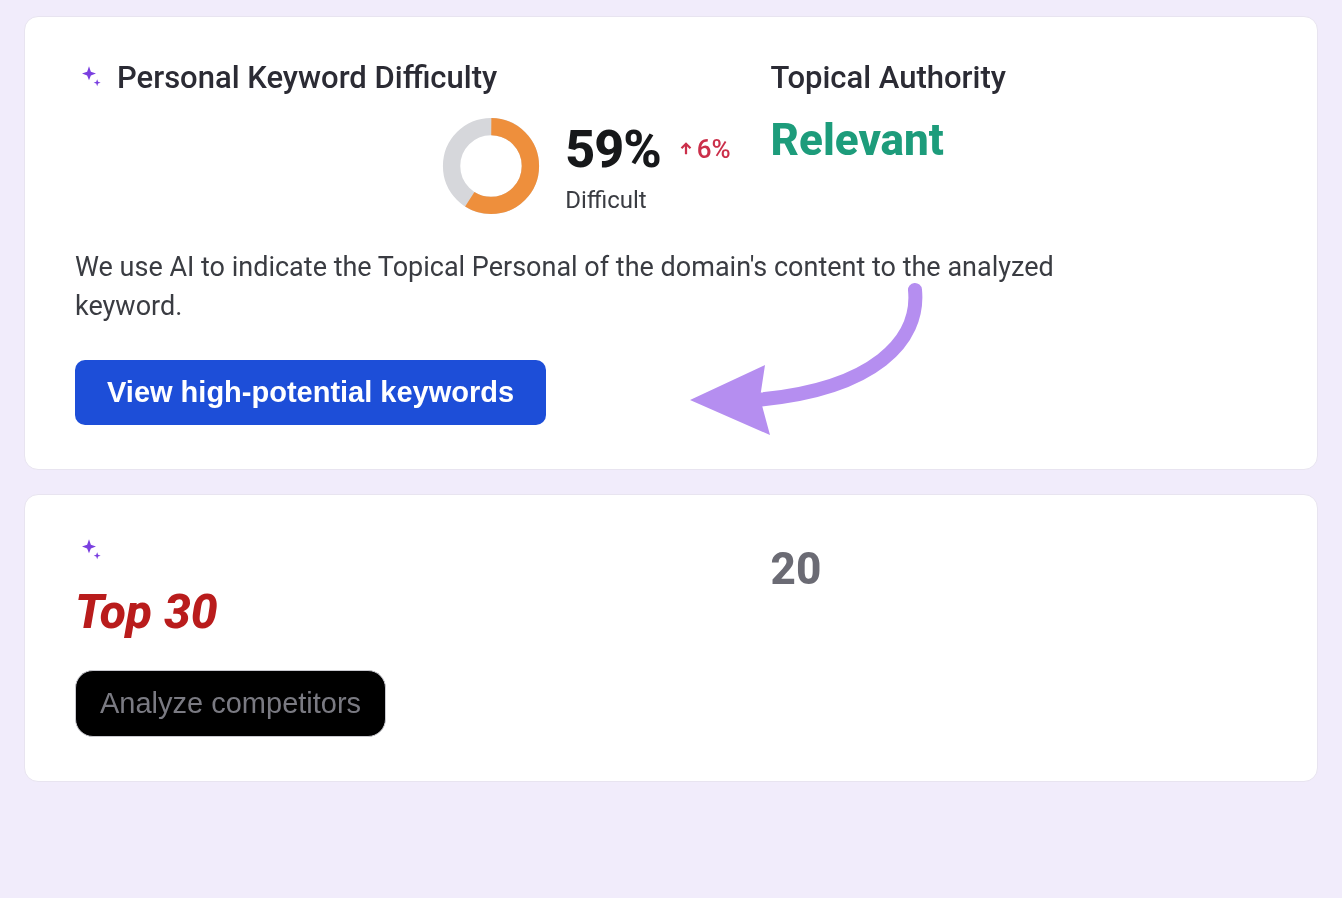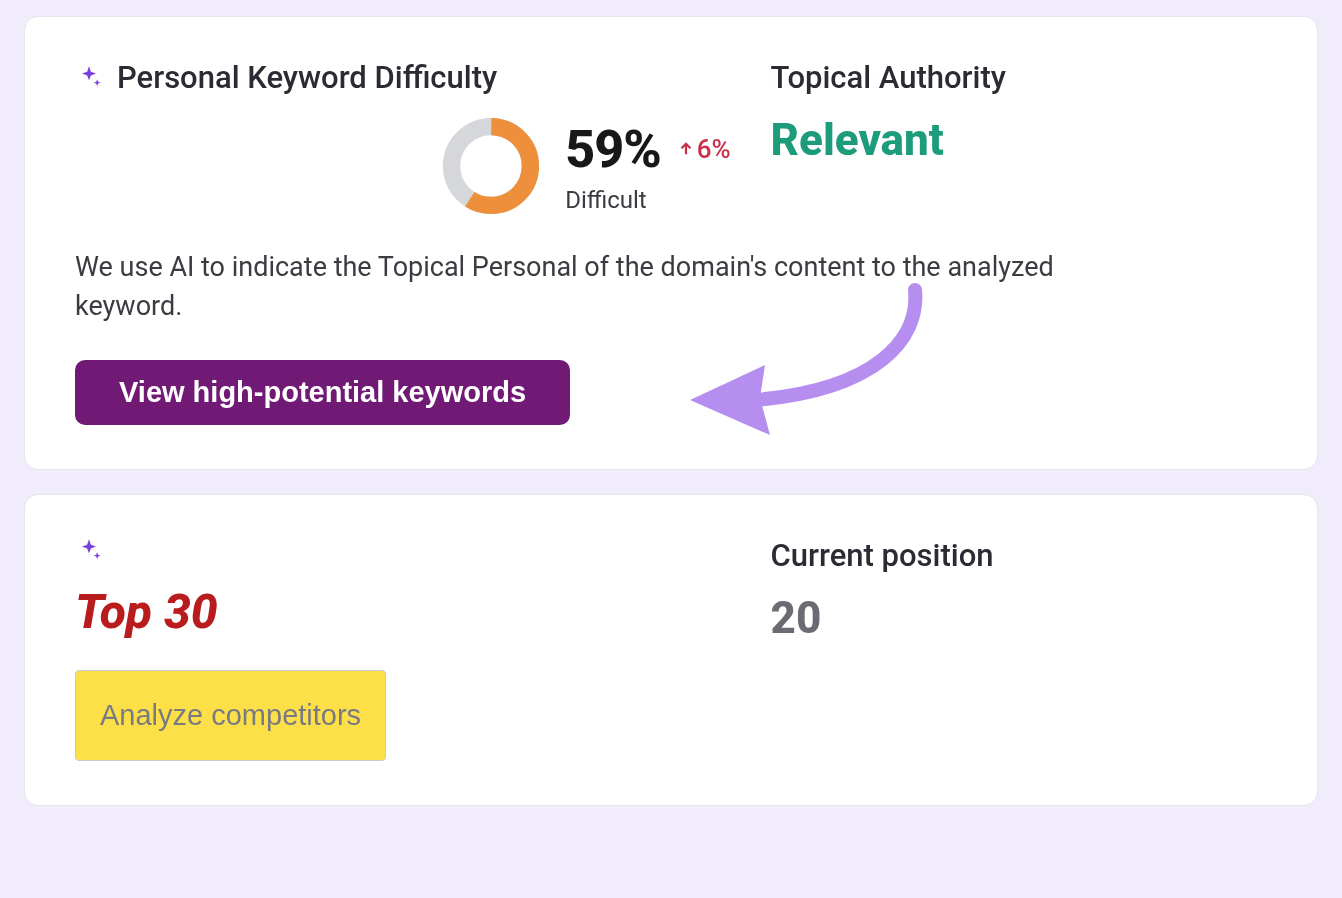--- a/index.html
+++ b/index.html
@@ -88,37 +88,37 @@
     color: #3a3c42;
     line-height: 1.45;
     margin-top: 30px;
     max-width: 1050px;
   }
   .cta-row {
     margin-top: 34px;
     position: relative;
   }
   .btn-primary {
-    background: #701a75;
+    background: #1d4ed8;
     border: none;
     color: #ffffff;
     font-size: 29px;
     font-weight: 600;
-    padding: 16px 44px;
+    padding: 16px 32px;
     border-radius: 10px;
     cursor: pointer;
   }
   .btn-secondary {
-    background: #fde047;
+    background: #000000;
     border: 1.5px solid #c9c9cf;
     color: #7a7a82;
     font-size: 29px;
     font-weight: 500;
-    padding: 28px 24px;
-    border-radius: 4px;
+    padding: 16px 24px;
+    border-radius: 18px;
     cursor: pointer;
     margin-top: 30px;
   }
   .arrow-annotation {
     position: absolute;
     left: 600px;
     top: -80px;
     width: 260px;
     height: 170px;
     pointer-events: none;
@@ -195,17 +195,16 @@
           <svg viewBox="0 0 24 24" width="28" height="28" fill="#7a3fe0">
             <path d="M12 2l1.6 4.6L18 8.2l-4.4 1.6L12 14l-1.6-4.2L6 8.2l4.4-1.6L12 2z"></path>
             <path d="M19 13l.8 2.3L22 16l-2.2.8L19 19l-.8-2.2L16 16l2.2-.7L19 13z"></path>
           </svg>
         </span>
       </div>
       <div class="potential-value">Top 30</div>
       <button class="btn-secondary">Analyze competitors</button>
     </div>
     <div class="col-right">
-      <div class="section-title">Current position</div>
       <div class="current-value">20</div>
     </div>
   </div>
 </div>
 
 </body></html>

